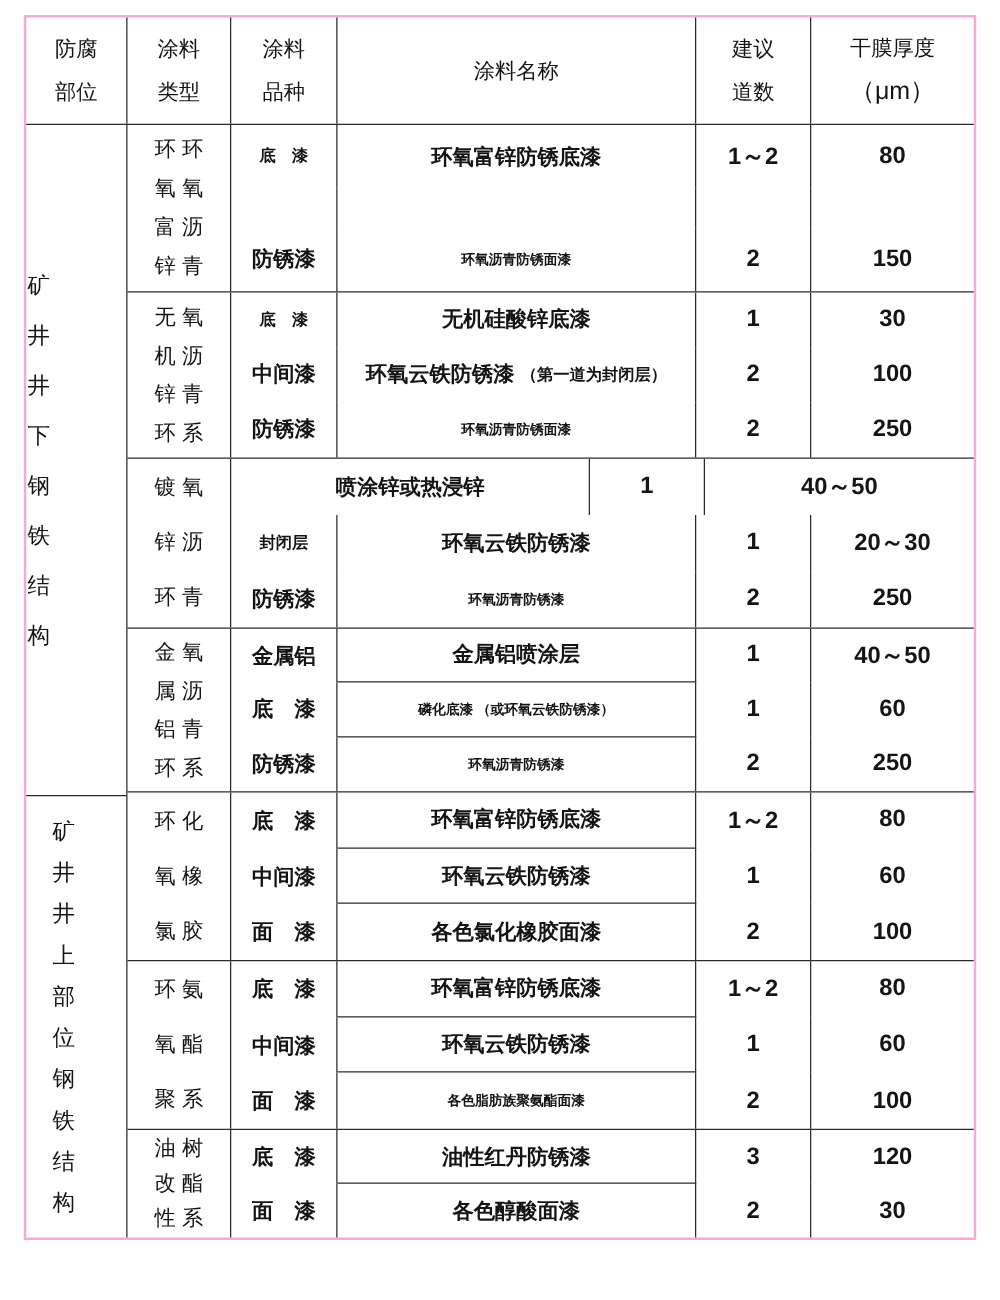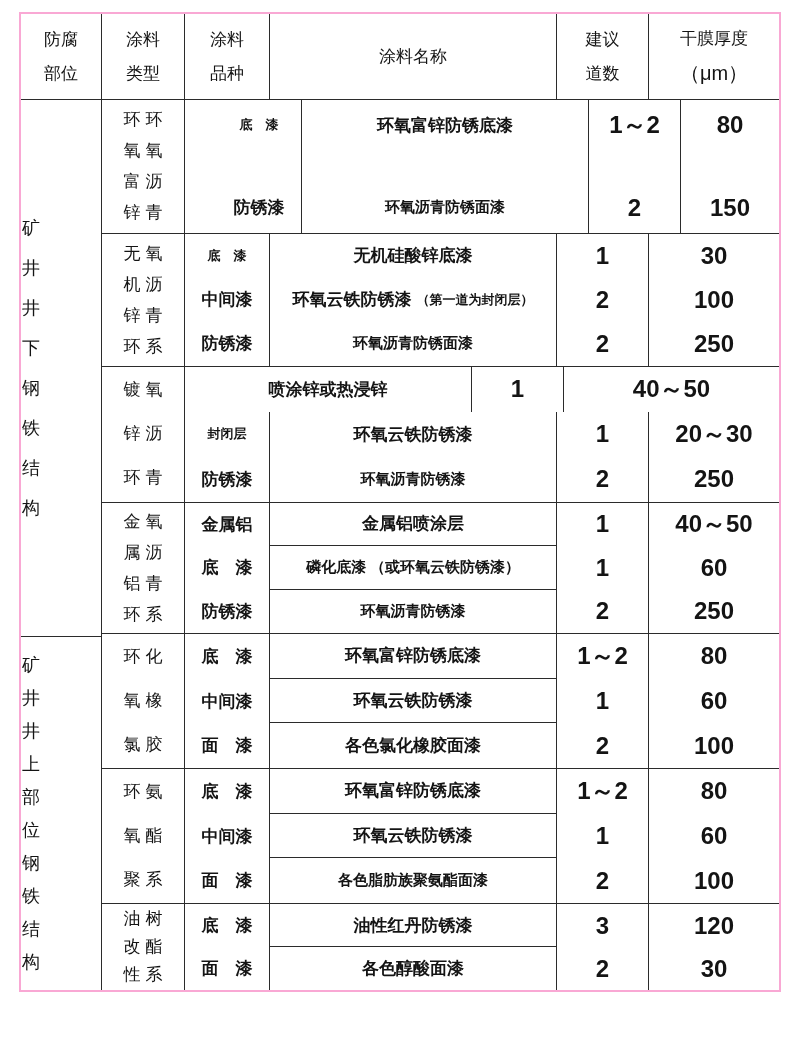--- a/index.html
+++ b/index.html
@@ -16,49 +16,49 @@
   .w4{width:287px;flex:0 0 287px;}
   .w5{width:92px;flex:0 0 92px;}
   .w6{flex:1;border-right:none;}
   .hcell{flex-direction:column;justify-content:space-evenly;font-size:17px;line-height:1;}
   .hcell div{white-space:nowrap;}
   .unit{font-size:20px;font-family:"Liberation Sans",sans-serif;}
   .body{flex:1;display:flex;min-height:0;}
   .groupcol{width:81px;flex:0 0 81px;display:flex;flex-direction:column;border-right:1.5px solid #2b2b2b;}
   .group{display:flex;align-items:center;justify-content:flex-start;}
   .g1{height:537px;flex:0 0 537px;border-bottom:1.5px solid #2b2b2b;}
-  .g2{flex:1;}
+  .g2{flex:1;padding-left:20px;}
   .vlabel{width:20px;text-align:center;word-break:break-all;font-size:18px;}
   .g1 .vlabel{line-height:40px;}
   .g2 .vlabel{line-height:33px;}
   .secs{flex:1;display:flex;flex-direction:column;min-width:0;}
   .sec{display:flex;border-bottom:1.5px solid #2b2b2b;min-height:0;}
   .sec.last{border-bottom:none;flex:1;}
-  .s1{flex:0 0 133.5px;gap:32px;}
+  .s1{flex:0 0 133.5px;}
   .s2{flex:0 0 133px;}
   .s3{flex:0 0 136px;}
   .s4{flex:0 0 131.5px;}
   .s5{flex:0 0 135px;}
   .s6{flex:0 0 135px;}
   .typecell{width:83px;flex:0 0 83px;border-right:1.5px solid #2b2b2b;
             display:flex;flex-direction:column;justify-content:center;align-items:center;font-size:17px;}
   .typecell div{letter-spacing:5px;text-indent:5px;line-height:31px;white-space:nowrap;}
   .t3 div{line-height:44px;}
   .t3s div{line-height:28px;}
   .rows{flex:1;display:flex;flex-direction:column;min-width:0;font-weight:bold;}
   .row{flex:1;display:flex;min-height:0;}
   .row.fix50{flex:0 0 50px;}
   .row.spacer{flex:1;}
   .variety{font-size:17px;}
   .variety.sm{font-size:13px;}
   .name{font-size:17px;}
-  .name.sm{font-size:15px;}
+  .name.sm{font-size:11px;}
   .name .note{font-size:13px;margin-left:5px;white-space:nowrap;}
   .name.hline{border-bottom:1.5px solid #2b2b2b;}
-  .num{font-size:24px;font-family:"Liberation Sans","DejaVu Sans",sans-serif;}
+  .num{font-size:19px;font-family:"Liberation Sans","DejaVu Sans",sans-serif;}
 </style>
 </head>
 <body>
 
 <div class="page">
   <div class="tbl">
 
     <div class="hdr">
       <div class="cell hcell w1">
         <div>防腐</div>

